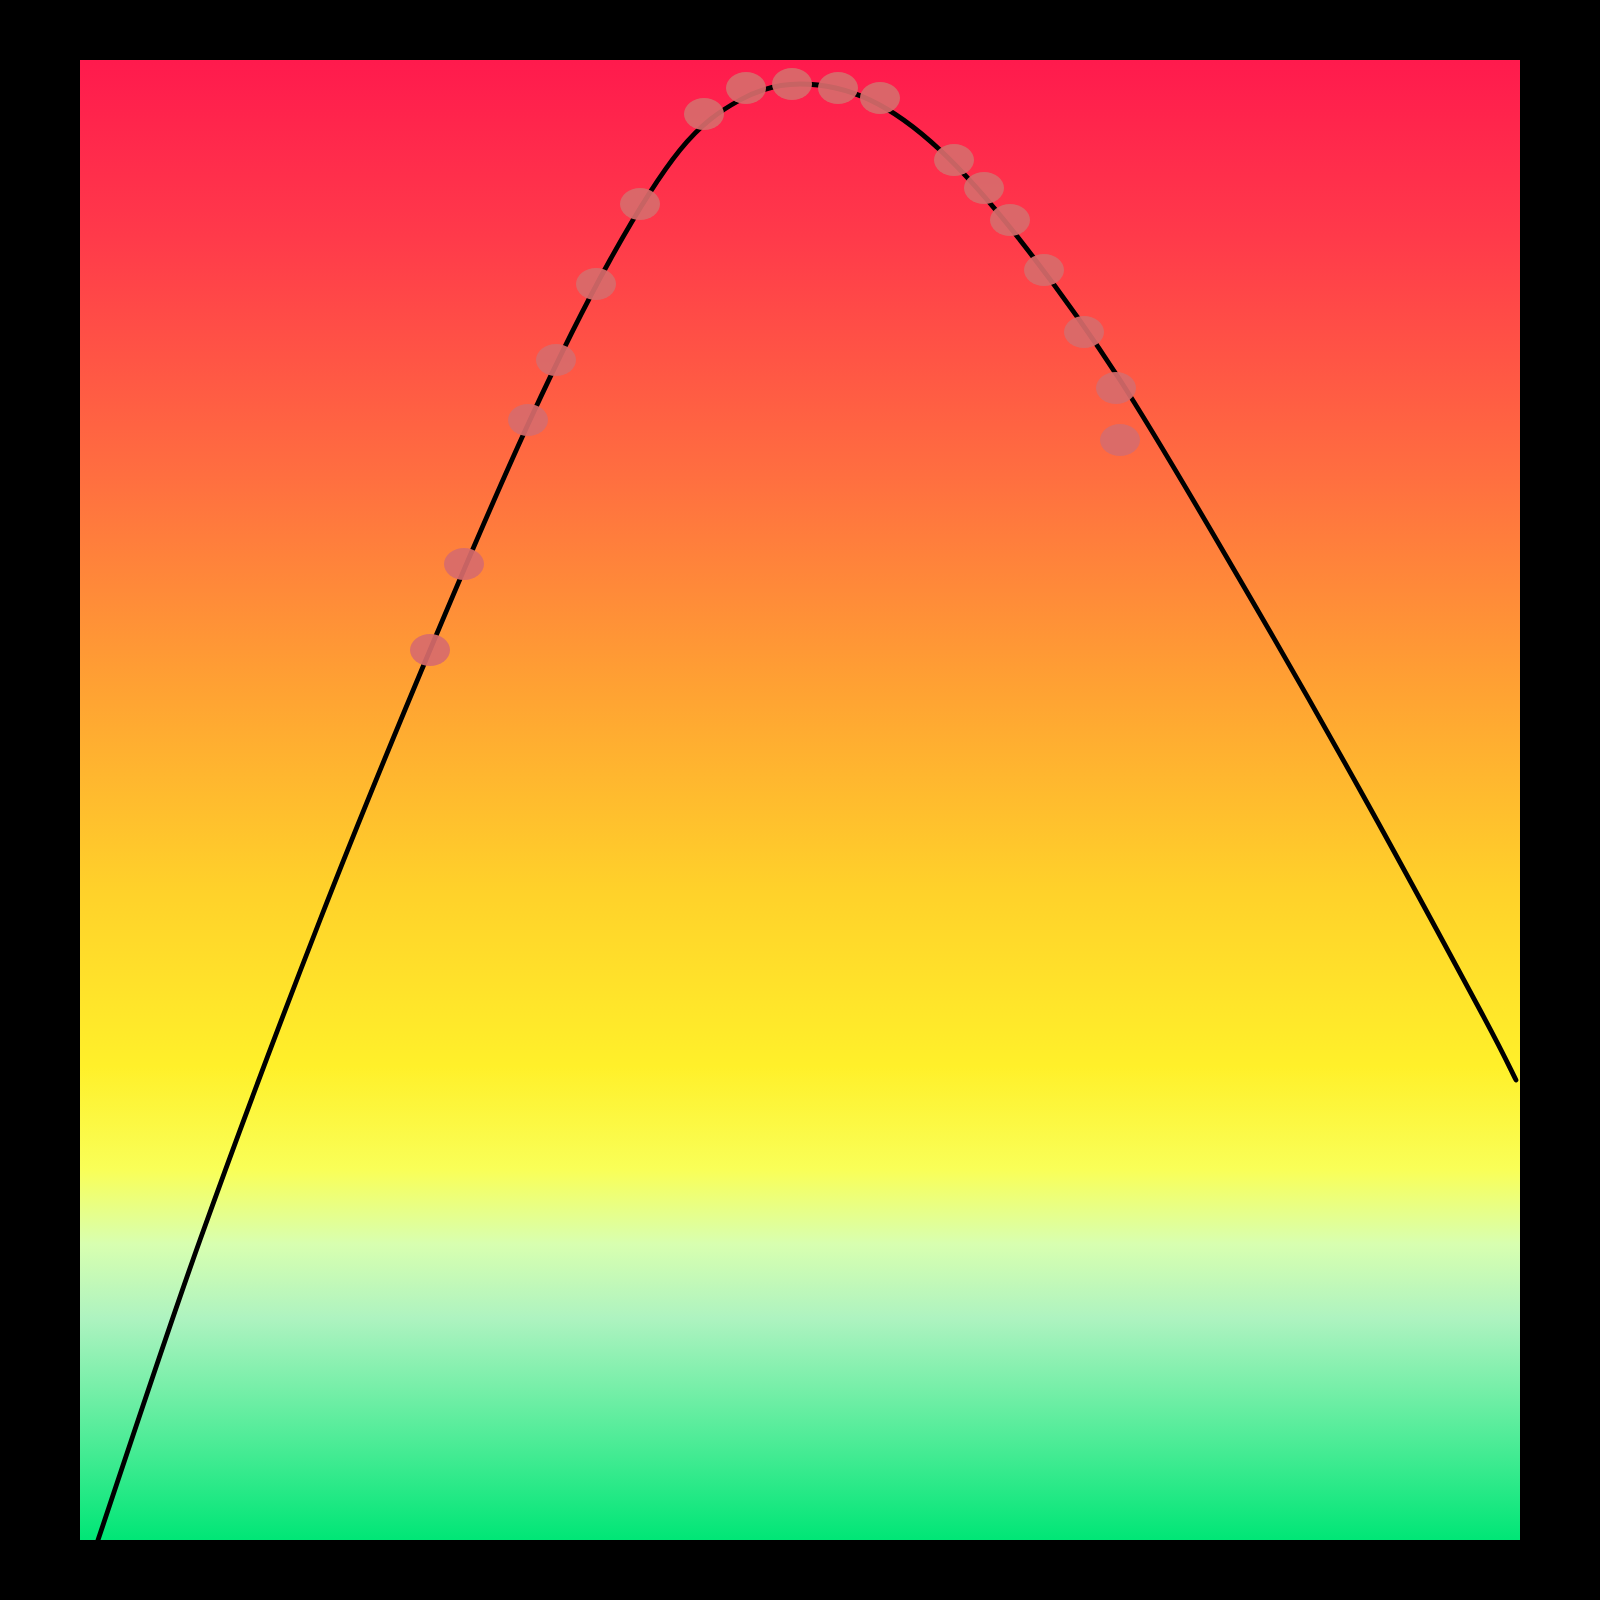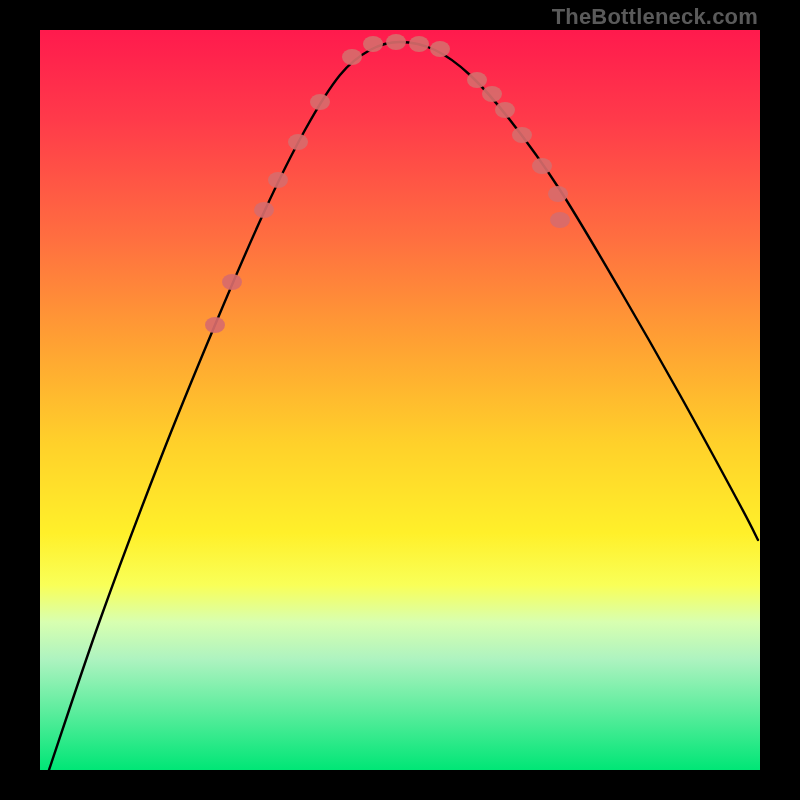--- a/index.html
+++ b/index.html
@@ -89,14 +89,13 @@
           <ellipse cx="452" cy="64" rx="10" ry="8" fill="#d86b6b" fill-opacity="0.92"></ellipse>
           <ellipse cx="465" cy="80" rx="10" ry="8" fill="#d86b6b" fill-opacity="0.92"></ellipse>
           <ellipse cx="482" cy="105" rx="10" ry="8" fill="#d86b6b" fill-opacity="0.92"></ellipse>
           <ellipse cx="502" cy="136" rx="10" ry="8" fill="#d86b6b" fill-opacity="0.92"></ellipse>
           <ellipse cx="518" cy="164" rx="10" ry="8" fill="#d86b6b" fill-opacity="0.92"></ellipse>
           <ellipse cx="520" cy="190" rx="10" ry="8" fill="#d86b6b" fill-opacity="0.92"></ellipse>
         </g>
     </svg>
   </div>
 
-  <div class="watermark">TheBottleneck.com</div>
 </div>
 
 </body></html>

